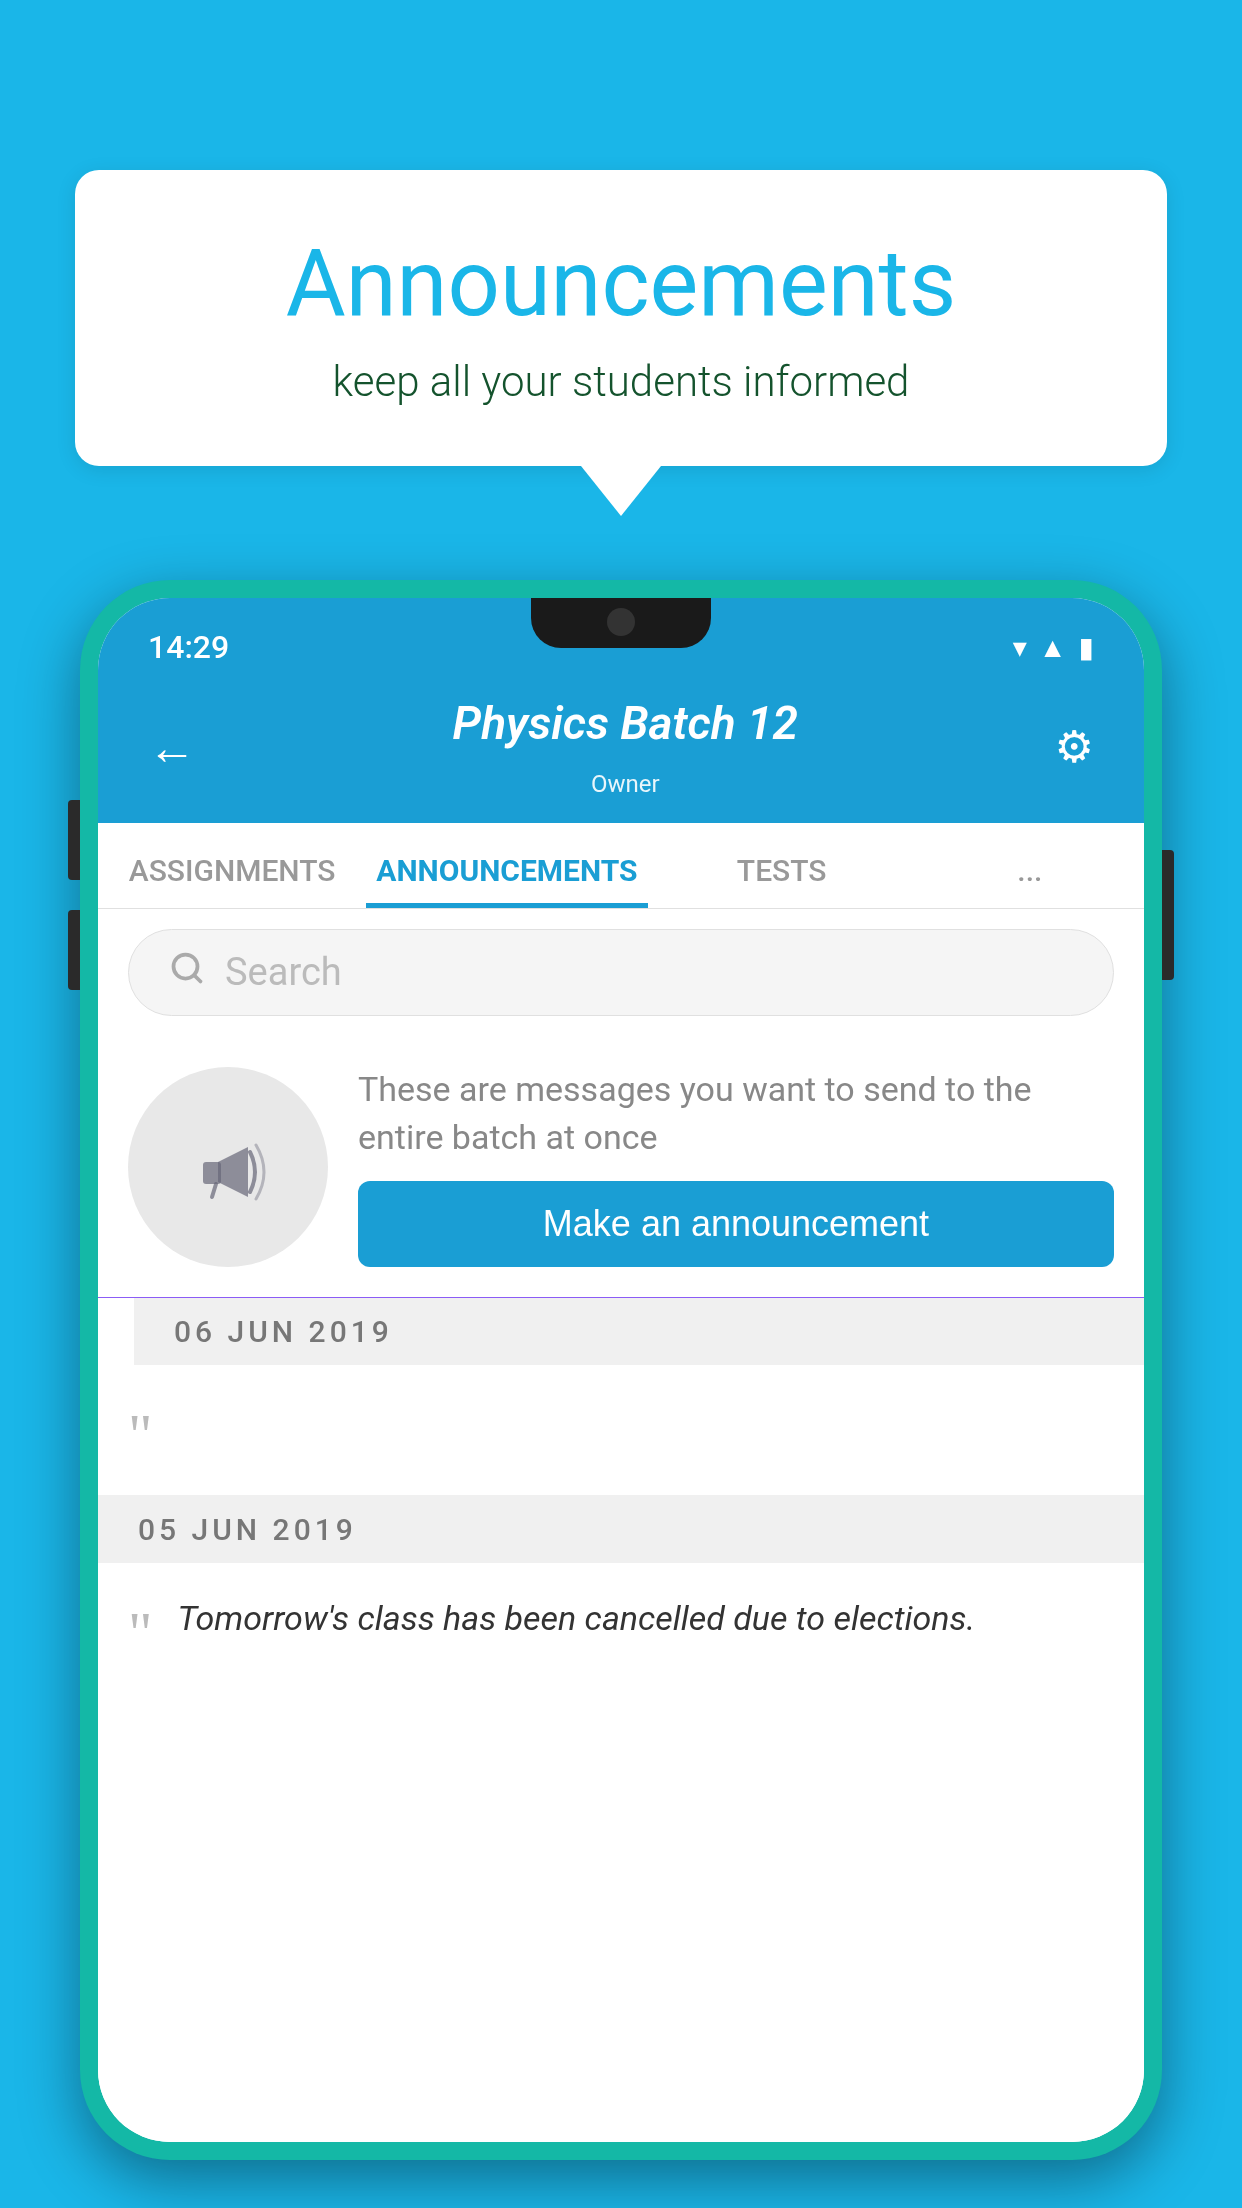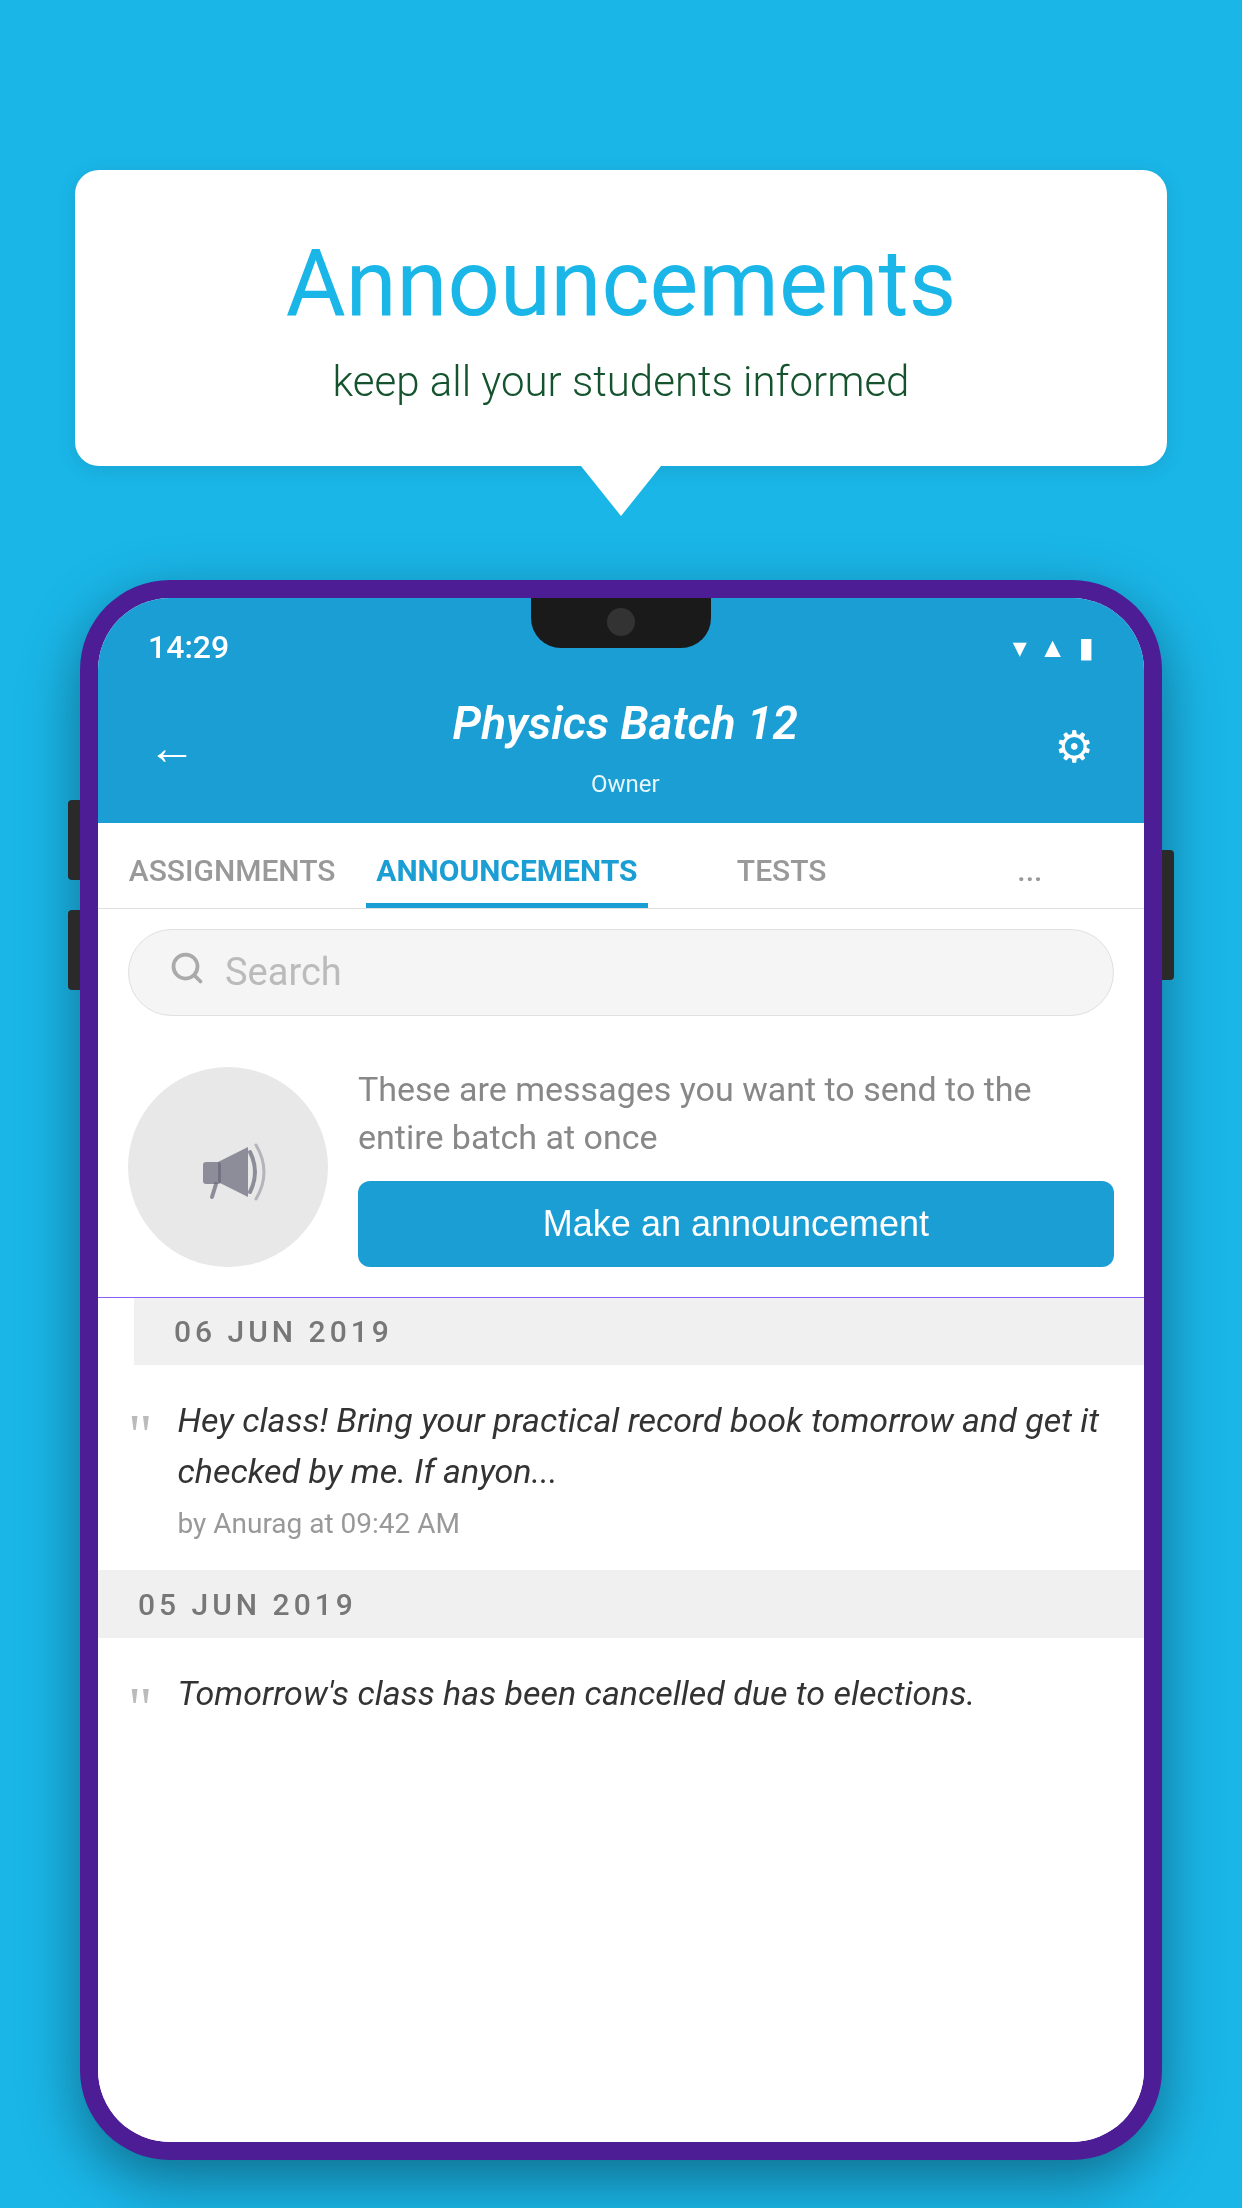--- a/index.html
+++ b/index.html
@@ -57,21 +57,21 @@
     
     .phone-container {
       position: absolute;
       top: 580px;
       left: 80px;
       right: 80px;
       bottom: 0;
     }
 
     .phone-outer {
-      background: #4c1d95;
+      background: #14b8a6;
       border-radius: 90px;
       padding: 18px;
       width: 100%;
       height: 1580px;
       position: relative;
       box-shadow: 0 20px 60px rgba(0,0,0,0.4);
     }
 
     
     .phone-notch {
@@ -477,24 +477,20 @@
           <div class="announcement-cta-right">
             <div class="announcement-cta-text">These are messages you want to send to the entire batch at once</div>
             <button class="make-announcement-btn">Make an announcement</button>
           </div>
         </div>
 
         <div class="date-separator">06  JUN  2019</div>
 
         <div class="announcement-item">
           <div class="quote-icon">"</div>
-          <div class="announcement-content">
-            <div class="announcement-text">Hey class! Bring your practical record book tomorrow and get it checked by me. If anyon...</div>
-            <div class="announcement-meta">by Anurag at 09:42 AM</div>
-          </div>
         </div>
 
         <div class="date-separator2">05  JUN  2019</div>
 
         <div class="announcement-item2">
           <div class="quote-icon">"</div>
           <div class="announcement-content">
             <div class="announcement-text">Tomorrow's class has been cancelled due to elections.</div>
           </div>
         </div>

